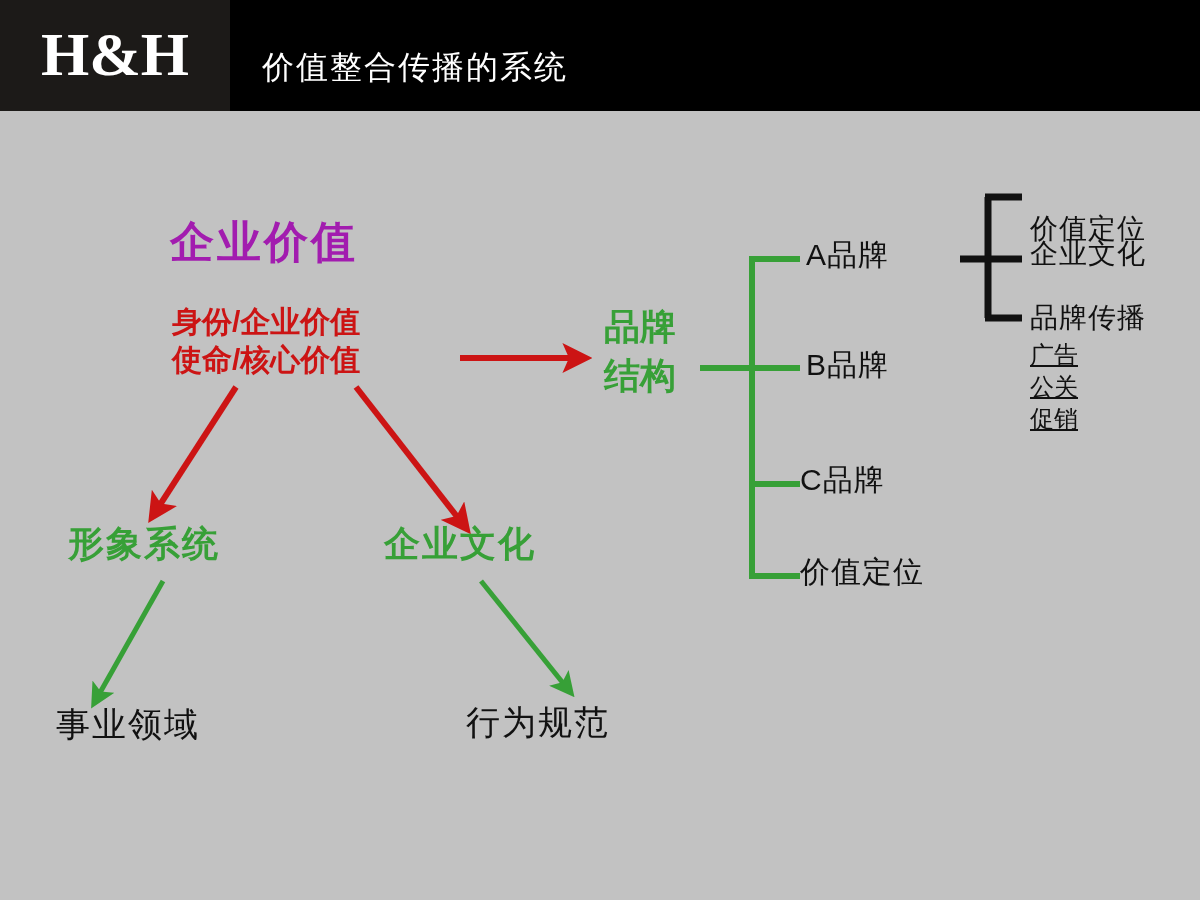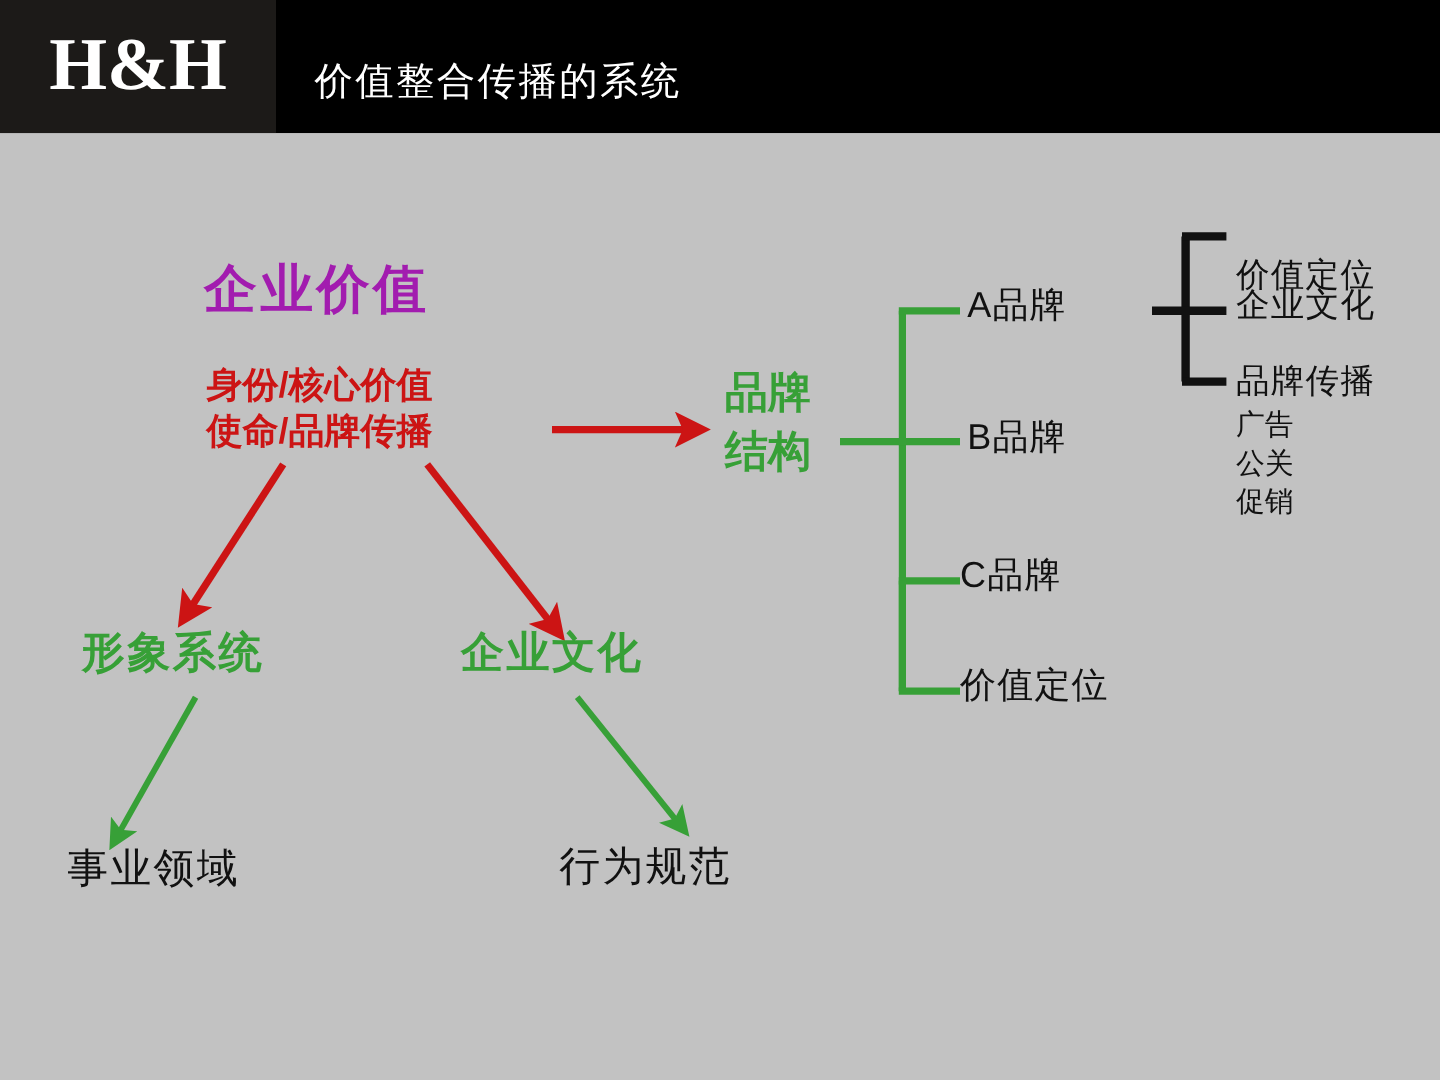--- a/index.html
+++ b/index.html
@@ -141,21 +141,21 @@
     letter-spacing: 1px;
   }
   #right-value-position { left: 1030px; top: 61px; margin-top: 41px; }
   #right-image-symbol { left: 1030px; top: 127px; }
   #right-brand-comm { left: 1030px; top: 191px; }
   #right-sublist {
     left: 1030px; top: 228px;
     font-size: 24px;
     color: #111111;
   }
-  #right-sublist div { line-height: 1.34; }
+  #right-sublist div { line-height: 1.34; text-decoration: underline; }
 </style>
 </head>
 <body>
 
 <div id="header">
   <div id="logo-box">
     <span id="logo-text">H&amp;H</span>
   </div>
   <div id="header-title">价值整合传播的系统</div>
 </div>
@@ -195,22 +195,22 @@
     <g stroke="#111111" stroke-width="7" fill="none">
       <line x1="988" y1="86" x2="988" y2="207"></line>
       <line x1="985" y1="86" x2="1022" y2="86"></line>
       <line x1="985" y1="207" x2="1022" y2="207"></line>
       <line x1="960" y1="148" x2="1022" y2="148"></line>
     </g>
   </svg>
 
   <div class="node" id="root-title">企业价值</div>
   <div class="node" id="root-sub">
-    <div>身份/核心价值</div>
-    <div>使命/品牌传播</div>
+    <div>身份/企业价值</div>
+    <div>使命/核心价值</div>
   </div>
 
   <div class="node green-node" id="node-image-system">形象系统</div>
   <div class="node green-node" id="node-corp-culture">企业文化</div>
 
   <div class="node black-leaf" id="leaf-value-comm">事业领域</div>
   <div class="node black-leaf" id="leaf-behavior-norm">行为规范</div>
 
   <div class="node" id="brand-structure-label">
     <div>品牌</div>

